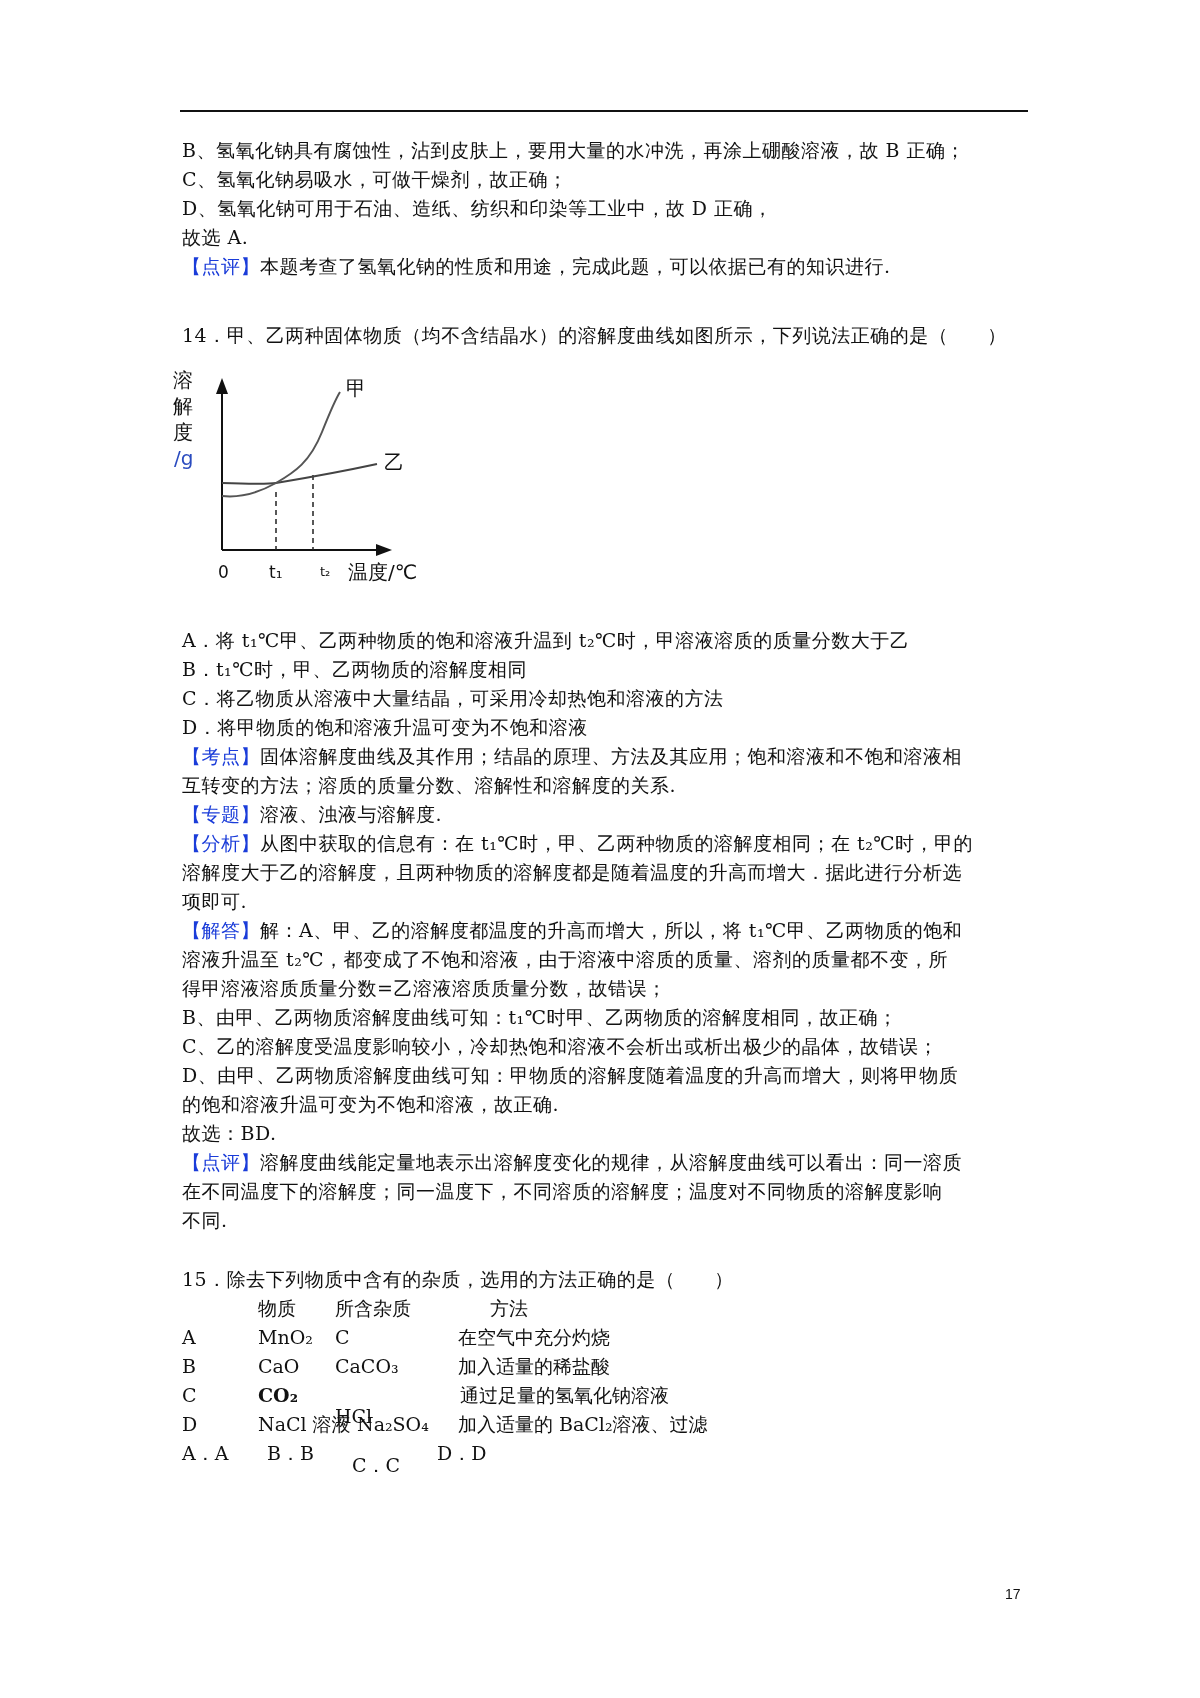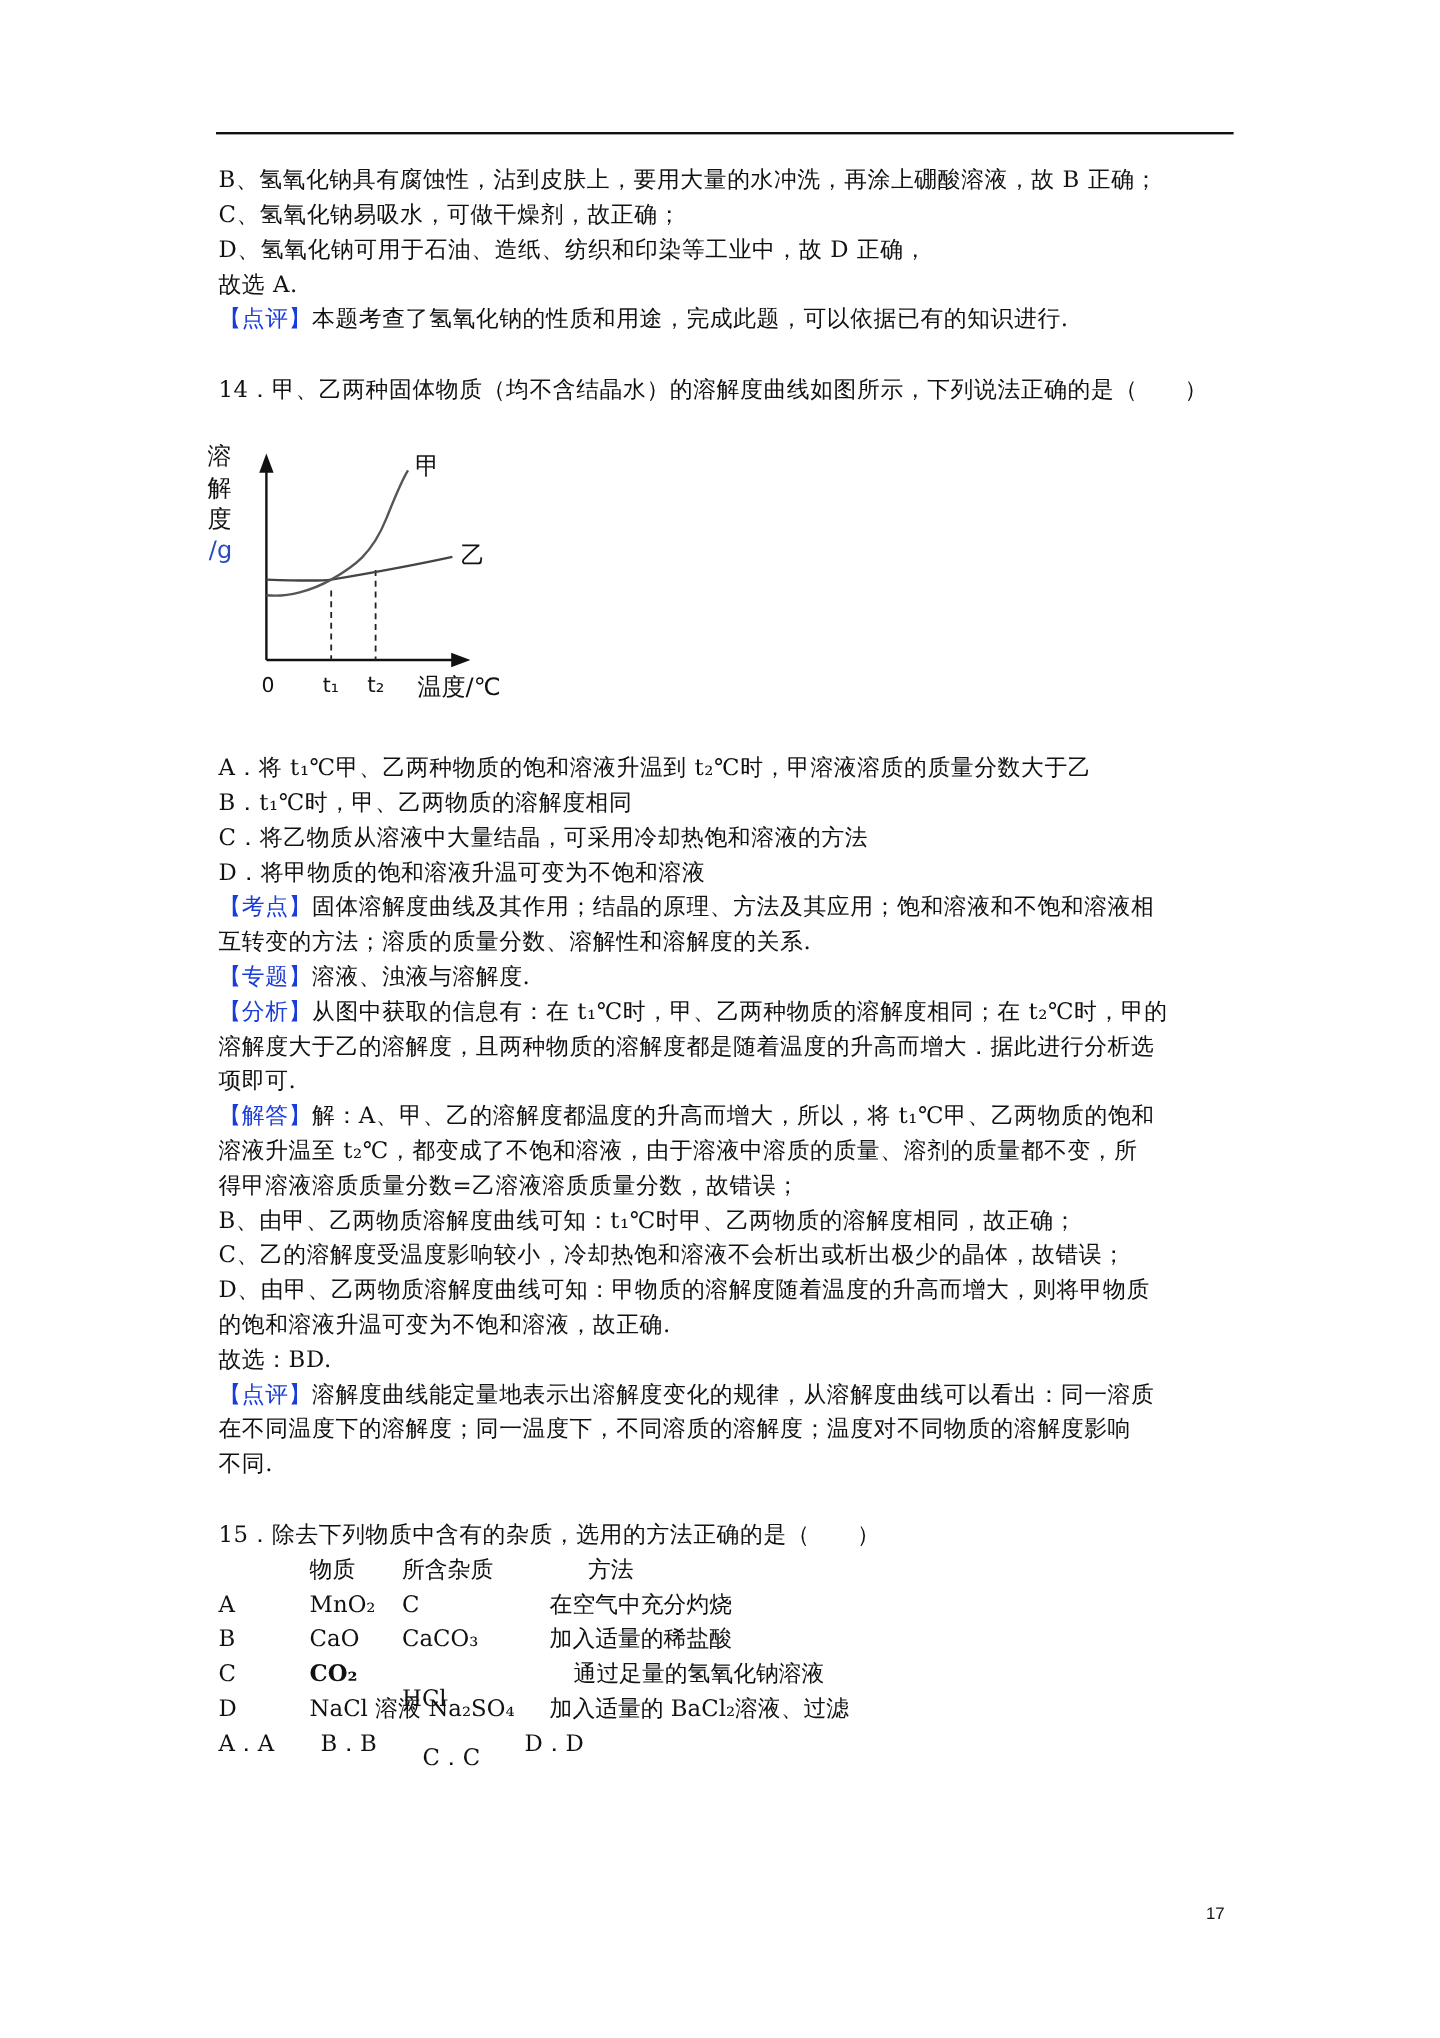--- a/index.html
+++ b/index.html
@@ -18,21 +18,21 @@
 <body>
 
 <div class="rule"></div>
 
 <div class="line" style="top:138px">B、氢氧化钠具有腐蚀性，沾到皮肤上，要用大量的水冲洗，再涂上硼酸溶液，故 B 正确；</div>
 <div class="line" style="top:167px">C、氢氧化钠易吸水，可做干燥剂，故正确；</div>
 <div class="line" style="top:196px">D、氢氧化钠可用于石油、造纸、纺织和印染等工业中，故 D 正确，</div>
 <div class="line" style="top:225px">故选 A.</div>
 <div class="line" style="top:254px"><span class="tag">【点评】</span><span>本题考查了氢氧化钠的性质和用途，完成此题，可以依据已有的知识进行.</span></div>
 
-<div class="line" style="top:313px">14．甲、乙两种固体物质（均不含结晶水）的溶解度曲线如图所示，下列说法正确的是（　　）</div>
+<div class="line" style="top:323px">14．甲、乙两种固体物质（均不含结晶水）的溶解度曲线如图所示，下列说法正确的是（　　）</div>
 
 <div class="figure">
   <svg viewBox="0 0 260 240">
 
     <line x1="42" y1="178" x2="42" y2="16" stroke="#111" stroke-width="2"></line>
     <polygon points="36,22 42,6 48,22" fill="#111"></polygon>
     <line x1="42" y1="178" x2="200" y2="178" stroke="#111" stroke-width="2"></line>
     <polygon points="196,172 212,178 196,184" fill="#111"></polygon>
 
     <line x1="96" y1="120" x2="96" y2="178" stroke="#222" stroke-width="1.5" stroke-dasharray="5,4"></line>
@@ -43,21 +43,21 @@
     <path d="M42 124 C 60 126, 80 120, 96 111 C 115 100, 130 90, 142 60 C 150 40, 155 28, 160 20" fill="none" stroke="#555" stroke-width="2"></path>
   </svg>
   <div class="fig-label" style="left:-7px; top:-4px;">溶</div>
   <div class="fig-label" style="left:-7px; top:22px;">解</div>
   <div class="fig-label" style="left:-7px; top:48px;">度</div>
   <div class="fig-label" style="left:-6px; top:74px; color:#2a4bbf;">/g</div>
   <div class="fig-label" style="left:166px; top:4px;">甲</div>
   <div class="fig-label" style="left:204px; top:78px;">乙</div>
   <div class="fig-label" style="left:38px; top:188px; font-size:17px;">0</div>
   <div class="fig-label" style="left:89px; top:188px; font-size:17px;">t₁</div>
-  <div class="fig-label" style="left:126px; top:188px; font-size:18px;">t₂</div>
+  <div class="fig-label" style="left:140px; top:188px; font-size:13px;">t₂</div>
   <div class="fig-label" style="left:168px; top:188px;">温度/℃</div>
 </div>
 
 <div class="line" style="top:628px">A．将 t₁℃甲、乙两种物质的饱和溶液升温到 t₂℃时，甲溶液溶质的质量分数大于乙</div>
 <div class="line" style="top:657px">B．t₁℃时，甲、乙两物质的溶解度相同</div>
 <div class="line" style="top:686px">C．将乙物质从溶液中大量结晶，可采用冷却热饱和溶液的方法</div>
 <div class="line" style="top:715px">D．将甲物质的饱和溶液升温可变为不饱和溶液</div>
 
 <div class="line" style="top:744px"><span class="tag">【考点】</span><span>固体溶解度曲线及其作用；结晶的原理、方法及其应用；饱和溶液和不饱和溶液相</span></div>
 <div class="line" style="top:773px">互转变的方法；溶质的质量分数、溶解性和溶解度的关系.</div>
@@ -95,21 +95,21 @@
   <div>
     <span class="col" style="left:182px; top:1354px;">B</span>
     <span class="col" style="left:258px; top:1354px;">CaO</span>
     <span class="col" style="left:335px; top:1354px;">CaCO₃</span>
     <span class="col" style="left:458px; top:1354px;">加入适量的稀盐酸</span>
   </div>
   <div>
     <span class="col" style="left:182px; top:1383px;">C</span>
     <span class="col" style="left:258px; top:1383px;font-weight:bold;">CO₂</span>
     <span class="col" style="left:335px; top:1404px;">HCl</span>
-    <span class="col" style="left:478px; top:1383px;text-align:right;">通过足量的氢氧化钠溶液</span>
+    <span class="col" style="left:460px; top:1383px;text-align:right;">通过足量的氢氧化钠溶液</span>
   </div>
   <div>
     <span class="col" style="left:182px; top:1412px;">D</span>
     <span class="col" style="left:258px; top:1412px;">NaCl 溶液</span>
     <span class="col" style="left:357px; top:1412px;">Na₂SO₄</span>
     <span class="col" style="left:458px; top:1412px;">加入适量的 BaCl₂溶液、过滤</span>
   </div>
 </div>
 
 <div>

